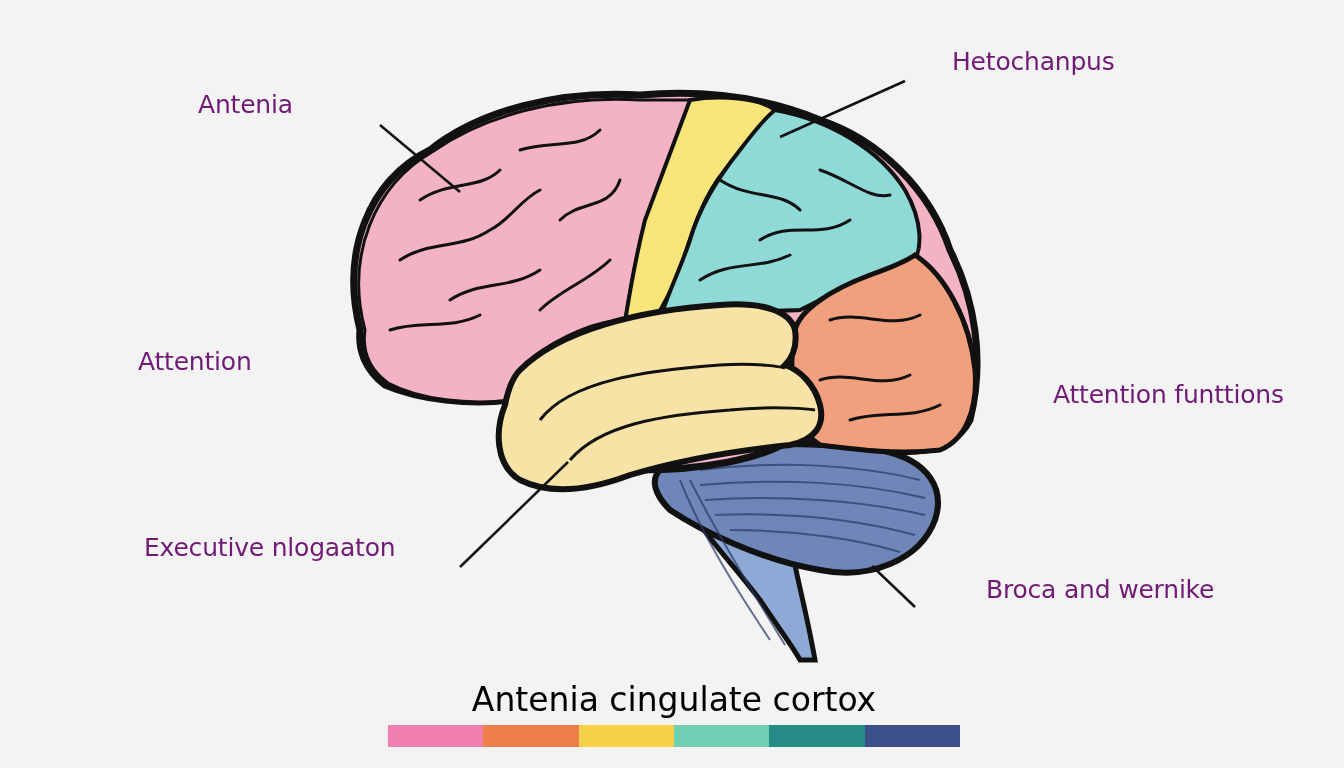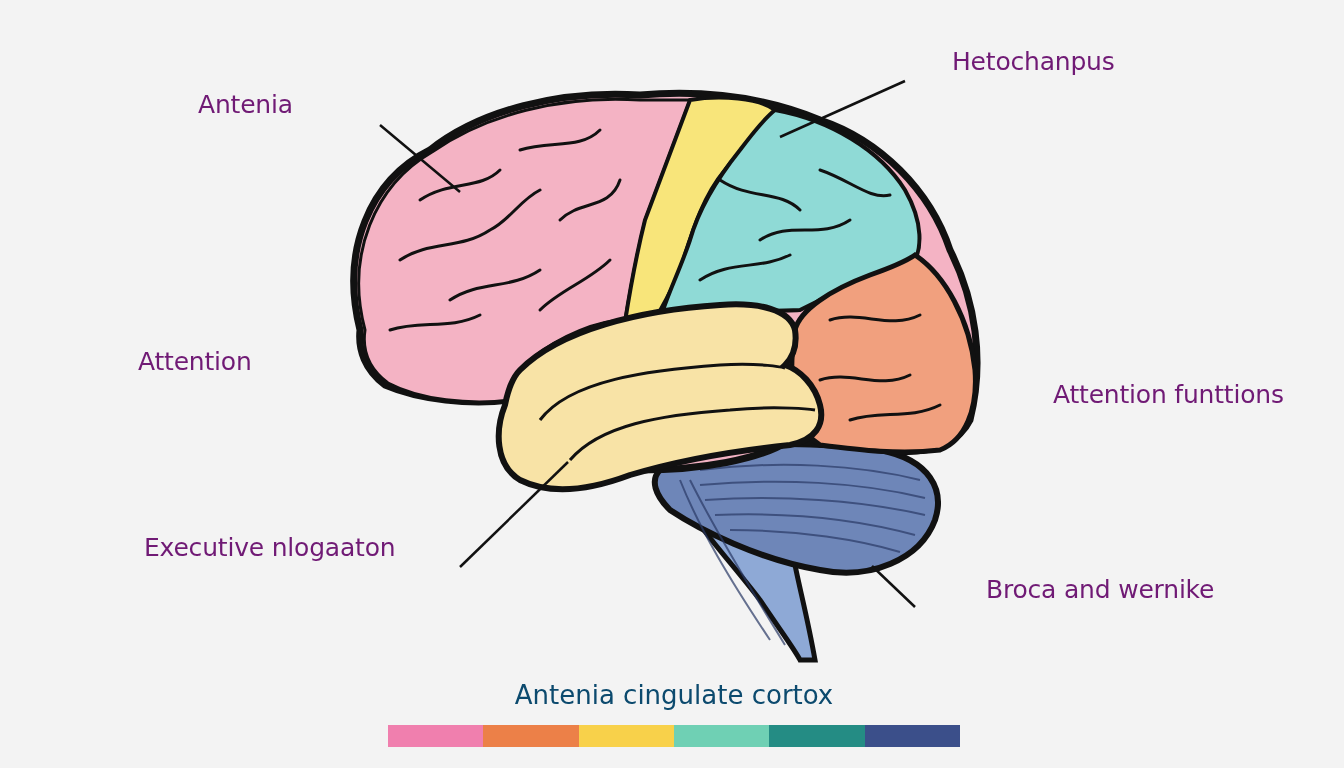--- a/index.html
+++ b/index.html
@@ -11,21 +11,21 @@
     }
     .stage { position: absolute; left: 0; top: 0; width: 1344px; height: 768px; }
     svg.art { position: absolute; left: 0; top: 0; }
     .label {
       position: absolute;
       font-size: 25px; color: #701a75; white-space: nowrap;
       letter-spacing: -0.2px;
     }
     .caption {
       position: absolute; left: 388px; top: 680px; width: 572px;
-      text-align: center; font-size: 26px; color: #0c4a6e;
+      text-align: center; font-size: 33px; color: #000000;
     }
     .legend-bar {
       position: absolute; left: 388px; top: 725px; width: 572px; height: 22px;
       display: flex;
     }
     .legend-swatch { flex: 1; height: 100%; }
   </style>
 </head>
 <body>
 

